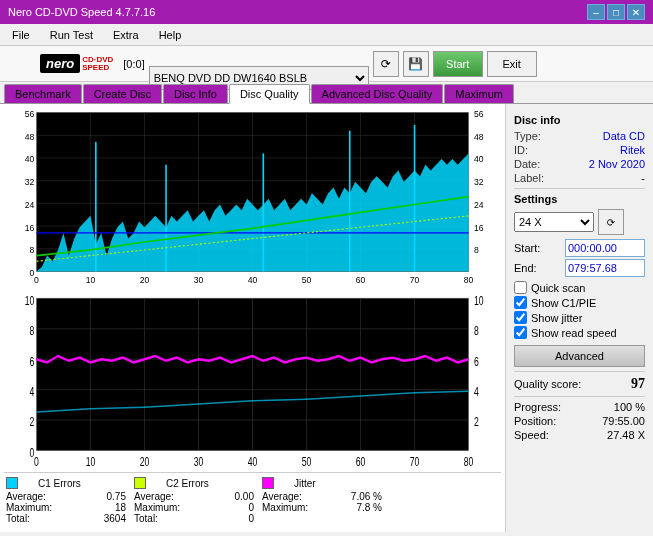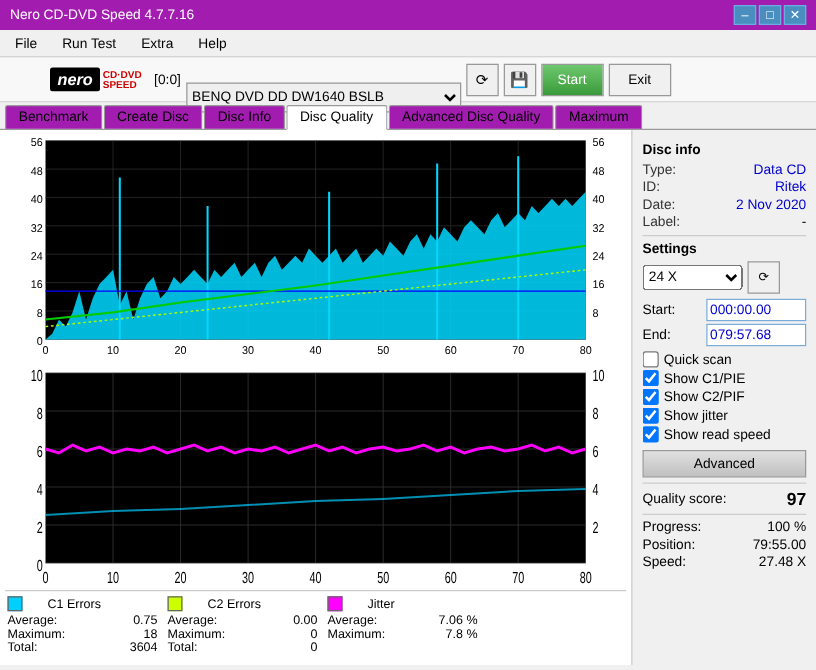--- a/index.html
+++ b/index.html
@@ -277,20 +277,21 @@
 
     .quality-score-row {
       display: flex;
       justify-content: space-between;
       align-items: center;
       margin-top: 2px;
     }
     .quality-score-val {
       font-size: 14px;
       font-weight: bold;
+      font-family: Liberation Serif, serif;
     }
 
     .progress-row {
       display: flex;
       justify-content: space-between;
       margin-bottom: 2px;
     }
     .progress-val { font-weight: normal; }
 
     
@@ -557,24 +558,20 @@
     <div class="checkbox-row">
       <input type="checkbox" style="">
       <span>Quick scan</span>
     </div>
     <div class="checkbox-row">
       <input type="checkbox" checked="" style="">
       <span>Show C1/PIE</span>
     </div>
     <div class="checkbox-row">
       <input type="checkbox" checked="" style="">
-      <span>Show C2/PIF</span>
-    </div>
-    <div class="checkbox-row">
-      <input type="checkbox" checked="" style="">
       <span>Show jitter</span>
     </div>
     <div class="checkbox-row">
       <input type="checkbox" checked="" style="">
       <span>Show read speed</span>
     </div>
 
     <button class="advanced-btn">Advanced</button>
 
     <hr class="divider">

